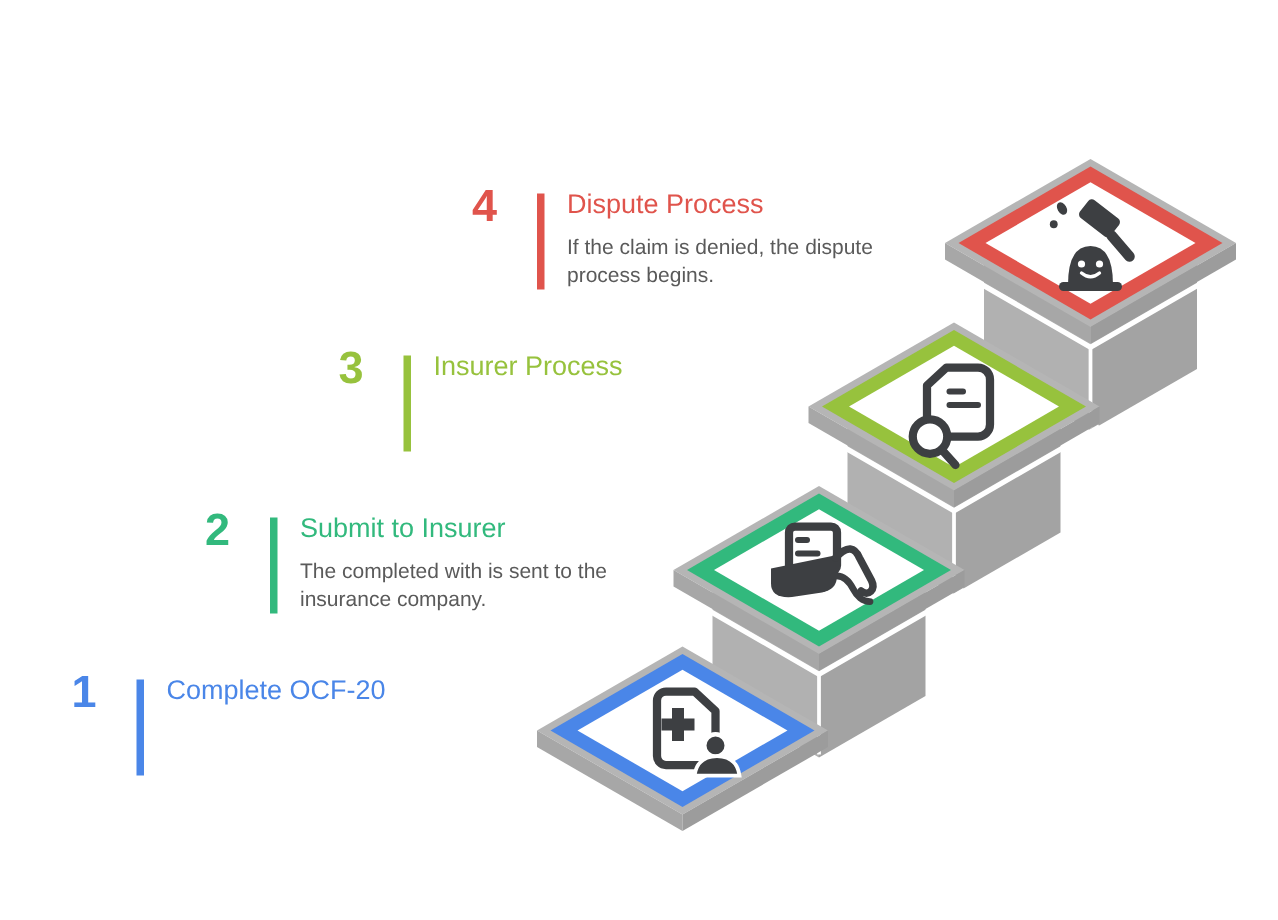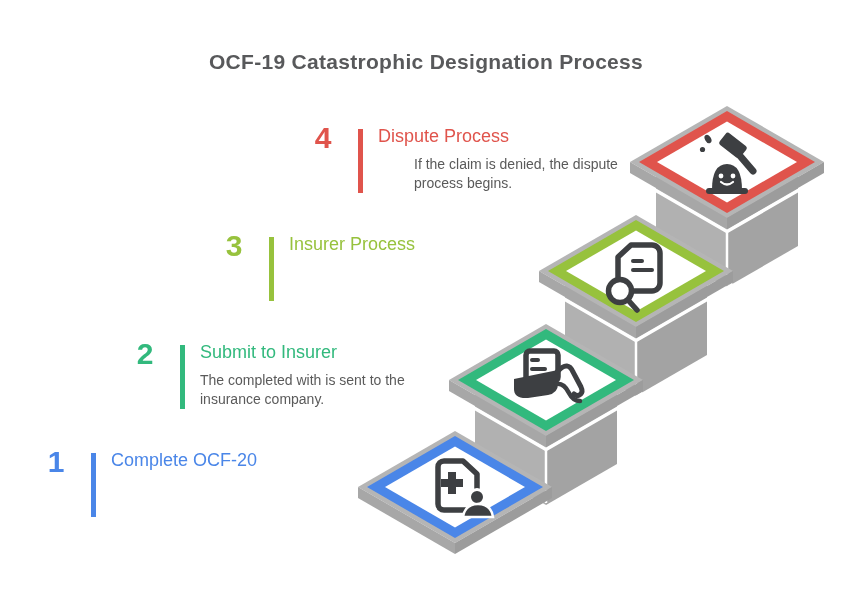--- a/index.html
+++ b/index.html
@@ -23,29 +23,28 @@
   .step .content{position:absolute;left:77px;top:3px;}
   .step .content h3{
     margin:0;font-size:18px;font-weight:normal;line-height:22px;color:var(--accent);
   }
   .step .content p{
     margin:8px 0 0 0;font-size:14px;line-height:18.5px;color:#5a5a5a;
   }
   .step.s1{left:34px;top:446px;}  .step.s1 .content p{width:218px;}
   .step.s2{left:123px;top:338px;} .step.s2 .content p{width:232px;}
   .step.s3{left:212px;top:230px;} .step.s3 .content p{width:246px;}
-  .step.s4{left:301px;top:122px;} .step.s4 .content p{width:235px;margin-left:36px;}
+  .step.s4{left:301px;top:122px;} .step.s4 .content p{width:235px;}
   .stairs{position:absolute;left:0;top:0;width:852px;height:613px;}
 </style>
 </head>
 <body>
 
 <div class="canvas">
 
-  <h1 class="page-title">OCF-19 Catastrophic Designation Process</h1>
 
   <div class="step s4" style="--accent: #e0544c;">
     <div class="num">4</div>
     <div class="bar"></div>
     <div class="content">
       <h3>Dispute Process</h3>
       <p>If the claim is denied, the dispute process begins.</p>
     </div>
   </div>
 

